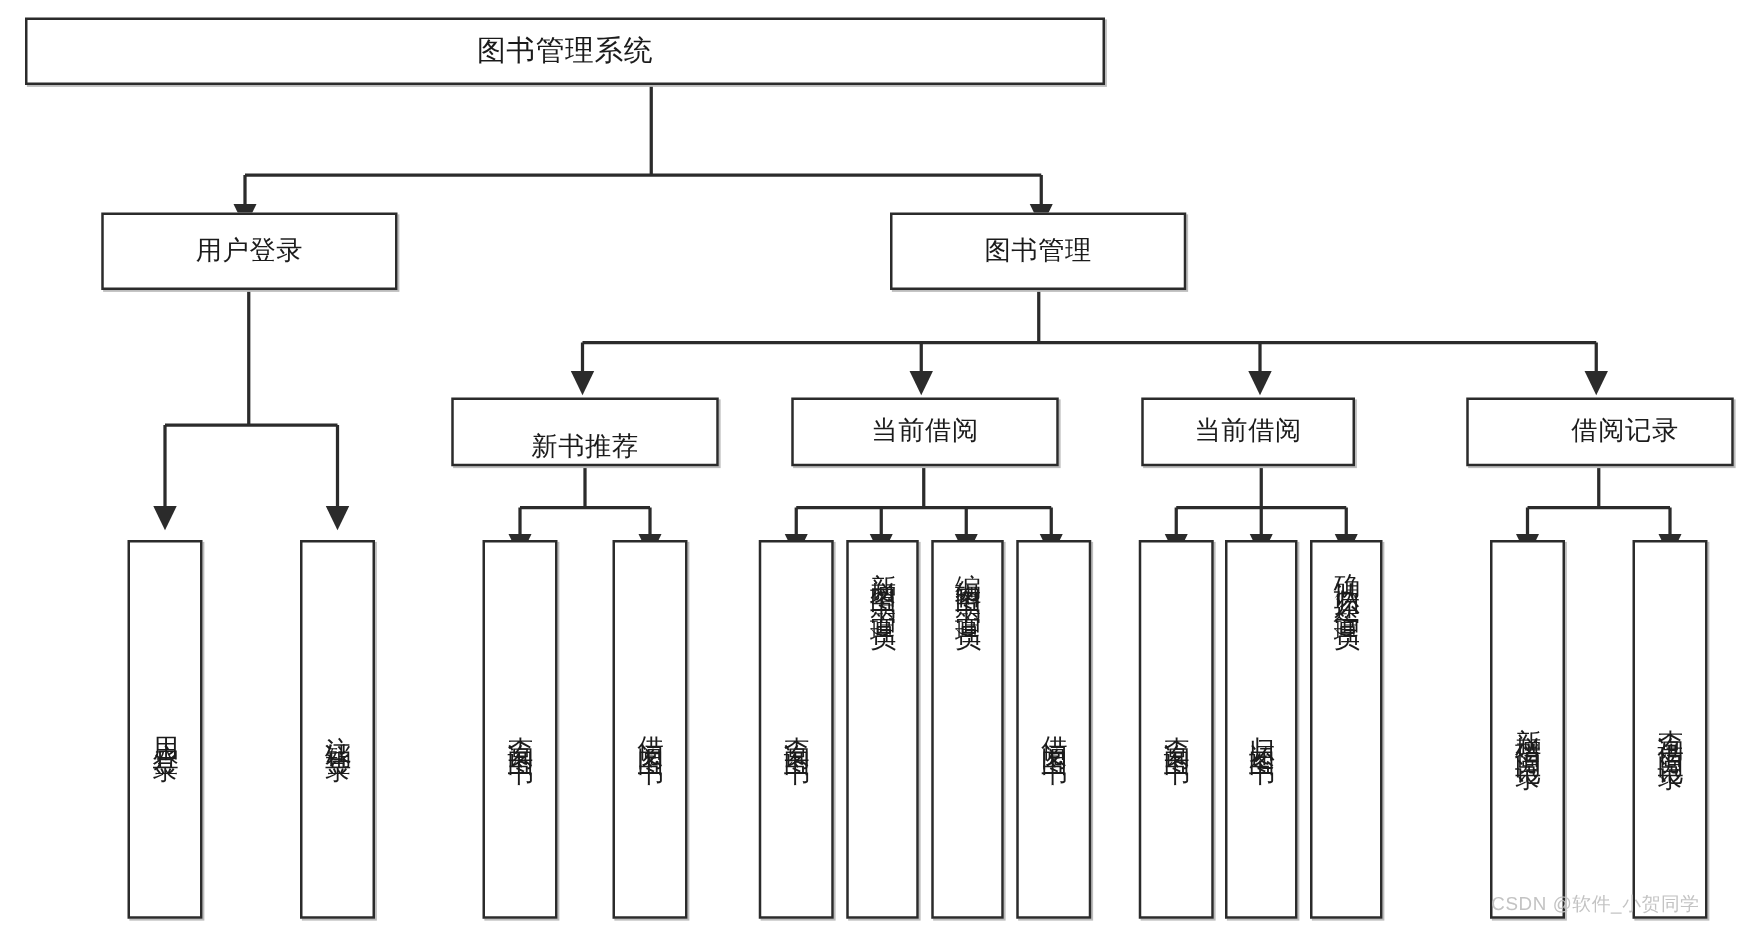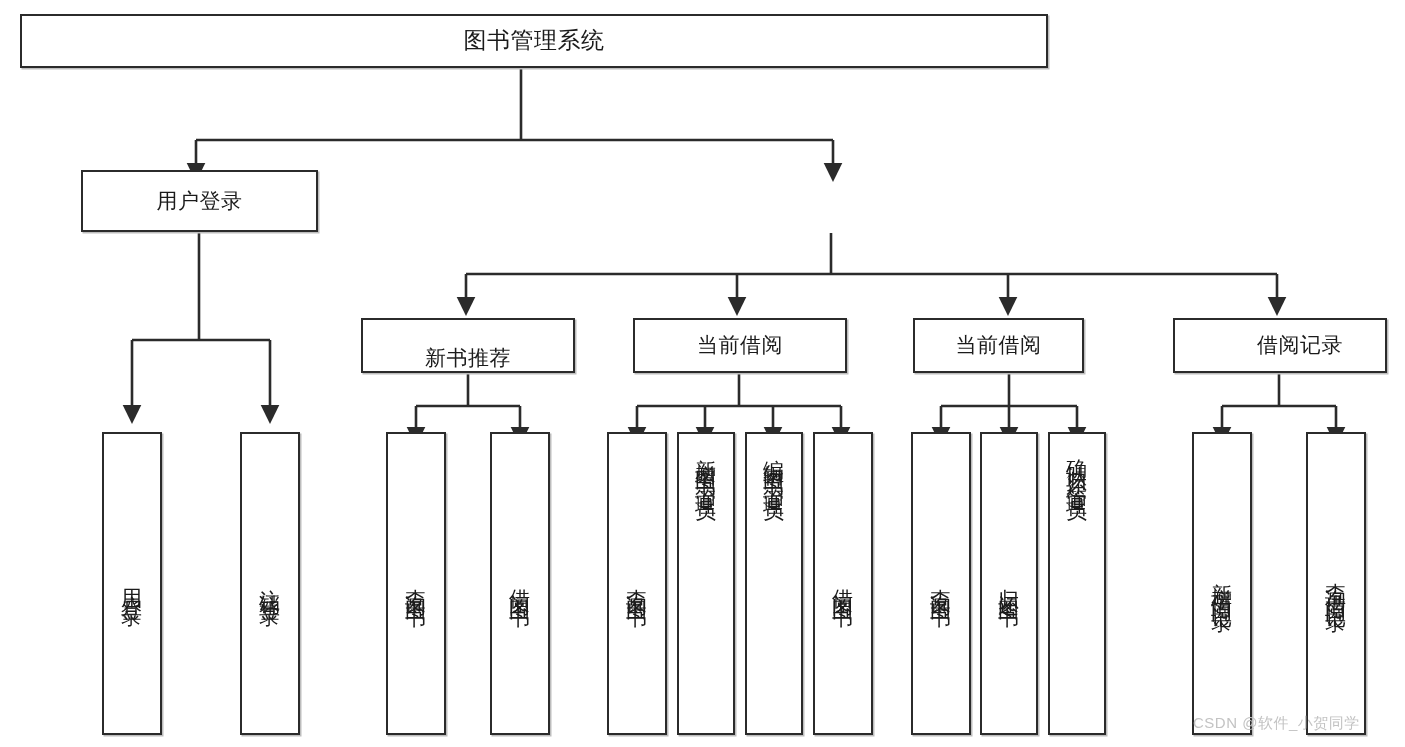--- a/index.html
+++ b/index.html
@@ -126,28 +126,31 @@
       <path d="M1009,406 L1009,430" marker-end="url(#arrow)"></path>
       <path d="M1077,406 L1077,430" marker-end="url(#arrow)"></path>
 
       <path d="M1279,372 L1279,406"></path>
       <path d="M1222,406 L1336,406"></path>
       <path d="M1222,406 L1222,430" marker-end="url(#arrow)"></path>
       <path d="M1336,406 L1336,430" marker-end="url(#arrow)"></path>
     </g>
   </svg>
 
-  <div class="node h root" style="left:20px; top:14px; width:1028px; height:54px;">
+  <div class="node h root" style="left:20px; top:14px; width:864px; height:54px;">
     <span class="label">图书管理系统</span>
   </div>
 
   <div class="node h" style="left:81px; top:170px; width:237px; height:62px;">
     <span class="label">用户登录</span>
   </div>
 
+  <div class="node h" style="left:712px; top:170px; width:237px; height:62px;">
+    <span class="label">图书管理</span>
+  </div>
 
   <div class="node h" style="left:361px; top:318px; width:214px; height:55px;align-items:flex-end;">
     <span class="label">新书推荐</span>
   </div>
 
   <div class="node h" style="left:633px; top:318px; width:214px; height:55px;">
     <span class="label">当前借阅</span>
   </div>
 
   <div class="node h" style="left:913px; top:318px; width:171px; height:55px;">

